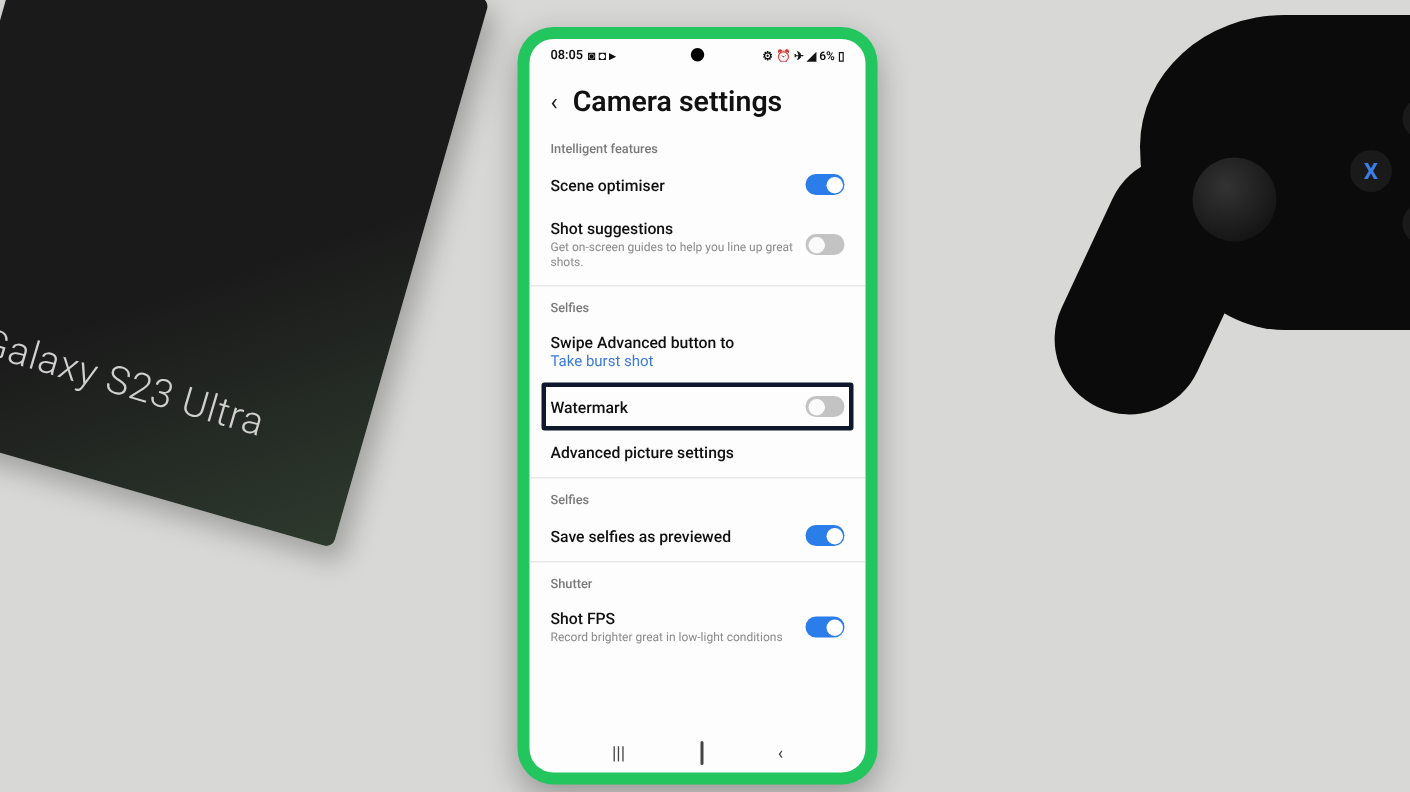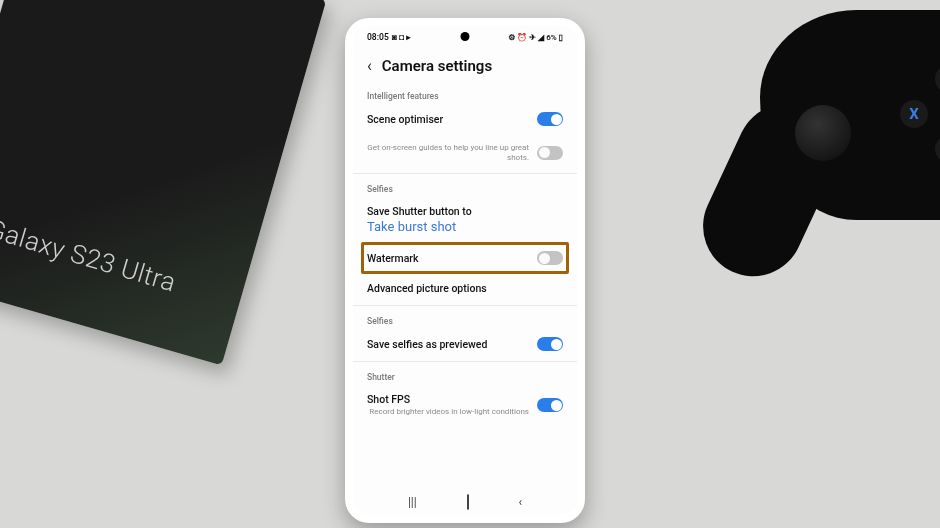--- a/index.html
+++ b/index.html
@@ -92,21 +92,21 @@
     background: radial-gradient(circle at 40% 35%, #333, #0b0b0b);
     border-radius: 50%;
   }
   
   .phone {
     position: absolute;
     left: 345px;
     top: 18px;
     width: 240px;
     height: 505px;
-    background: #ffffff;
+    background: #22c55e;
     border-radius: 24px;
     padding: 8px;
     box-shadow: 0 8px 22px rgba(0,0,0,0.3);
   }
   .screen {
     width: 100%;
     height: 100%;
     background: #fdfdfd;
     border-radius: 16px;
     overflow: hidden;
@@ -142,21 +142,21 @@
     align-items: center;
     gap: 10px;
     padding: 10px 14px 8px;
   }
   .back-arrow {
     font-size: 16px;
     color: #222;
     cursor: pointer;
   }
   .header-title {
-    font-size: 15px;
+    font-size: 19px;
     font-weight: 600;
     color: #111;
   }
   .settings-body {
     flex: 1;
     overflow: hidden;
     padding: 0 14px;
   }
   .section-label {
     font-size: 8.5px;
@@ -175,24 +175,23 @@
   .setting-title {
     font-size: 10.5px;
     color: #111;
     font-weight: 500;
   }
   .setting-desc {
     font-size: 8px;
     color: #8a8a8a;
     line-height: 1.25;
     margin-top: 1px;
-    text-align: right;
   }
   .setting-value {
-    font-size: 13px;
+    font-size: 10px;
     color: #3a7ad9;
     margin-top: 1px;
   }
   .toggle {
     width: 26px;
     height: 14px;
     border-radius: 7px;
     position: relative;
     flex-shrink: 0;
   }
@@ -208,21 +207,21 @@
     top: 1.5px;
   }
   .toggle-on::after { right: 1.5px; }
   .toggle-off::after { left: 1.5px; background: #fafafa; }
   .divider {
     height: 1px;
     background: #e8e8e8;
     margin: 2px -14px;
   }
   .highlight-box {
-    border: 3px solid #a16207;
+    border: 3px solid #0f172a;
     margin: 0 -6px;
     padding: 0 3px;
     border-radius: 2px;
   }
   .highlight-box .setting-row { padding: 6px 0; }
   .nav-bar {
     height: 22px;
     display: flex;
     align-items: center;
     justify-content: space-around;
@@ -281,68 +280,69 @@
 
       <div class="setting-row">
         <div class="setting-text">
           <div class="setting-title">Scene optimiser</div>
         </div>
         <div class="toggle toggle-on"></div>
       </div>
 
       <div class="setting-row">
         <div class="setting-text">
+          <div class="setting-title">Shot suggestions</div>
           <div class="setting-desc">Get on-screen guides to help you line up great shots.</div>
         </div>
         <div class="toggle toggle-off"></div>
       </div>
 
 
       <div class="divider"></div>
       <div class="section-label">Selfies</div>
 
       <div class="setting-row">
         <div class="setting-text">
-          <div class="setting-title">Save Shutter button to</div>
+          <div class="setting-title">Swipe Advanced button to</div>
           <div class="setting-value">Take burst shot</div>
         </div>
       </div>
 
       <div class="highlight-box">
         <div class="setting-row">
           <div class="setting-text">
             <div class="setting-title">Watermark</div>
           </div>
           <div class="toggle toggle-off"></div>
         </div>
       </div>
 
       <div class="setting-row">
         <div class="setting-text">
-          <div class="setting-title">Advanced picture options</div>
+          <div class="setting-title">Advanced picture settings</div>
         </div>
       </div>
 
       <div class="divider"></div>
       <div class="section-label">Selfies</div>
 
       <div class="setting-row">
         <div class="setting-text">
           <div class="setting-title">Save selfies as previewed</div>
         </div>
         <div class="toggle toggle-on"></div>
       </div>
 
       <div class="divider"></div>
       <div class="section-label">Shutter</div>
 
       <div class="setting-row">
         <div class="setting-text">
           <div class="setting-title">Shot FPS</div>
-          <div class="setting-desc">Record brighter videos in low-light conditions</div>
+          <div class="setting-desc">Record brighter great in low-light conditions</div>
         </div>
         <div class="toggle toggle-on"></div>
       </div>
 
     </div>
 
     <div class="nav-bar">
       <span class="nav-btn">|||</span>
       <span class="nav-btn"><span class="nav-sq"></span></span>
       <span class="nav-btn">‹</span>

